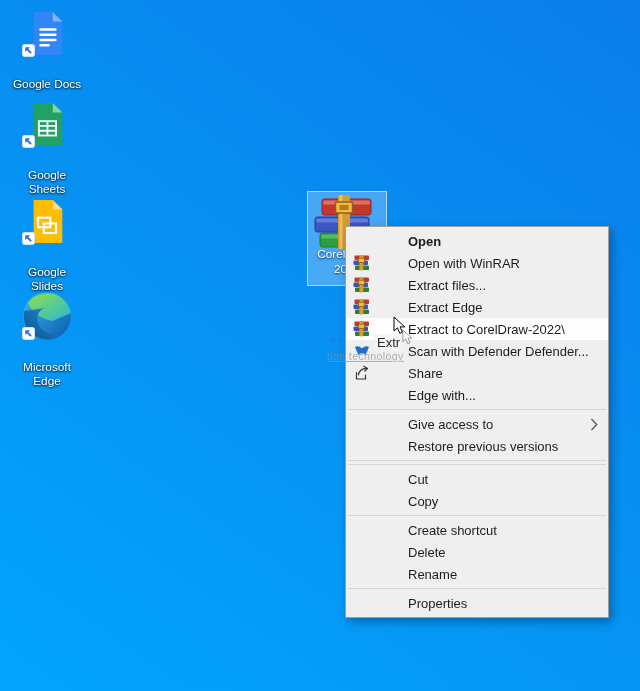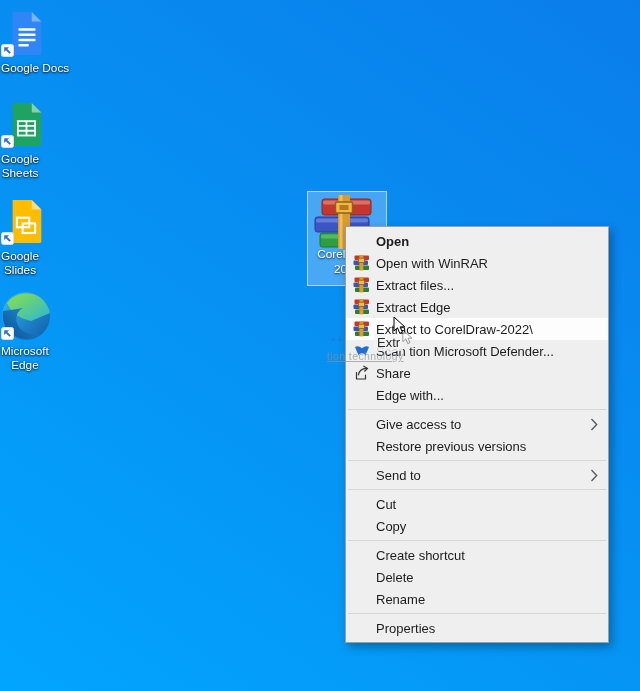--- a/index.html
+++ b/index.html
@@ -8,21 +8,21 @@
     font-family:"Liberation Sans","DejaVu Sans",sans-serif;
     -webkit-font-smoothing:antialiased;
   }
   .desktop{
     position:absolute;inset:0;
     background:linear-gradient(215deg,#0a7deb 0%,#0790f2 48%,#02a5fe 100%);
   }
   
   .dicon{
     position:absolute;width:92px;display:flex;flex-direction:column;
-    align-items:flex-start;gap:3px;z-index:2;cursor:default;
+    align-items:center;gap:19px;z-index:2;cursor:default;
   }
   .dicon .art{position:relative;width:50px;height:50px;display:flex;align-items:flex-end;justify-content:center;}
   .dicon .badge{position:absolute;left:0;bottom:1px;line-height:0;}
   .dicon .dlabel{
     color:#fff;font-size:11.8px;line-height:1.22;text-align:center;
     text-shadow:0 1px 2px rgba(0,0,0,.85),0 0 3px rgba(0,0,0,.45);
   }
   .di-google-docs{left:1px;top:8px;}
   .di-google-sheets{left:1px;top:99px;}
   .di-google-slides{left:1px;top:196px;}
@@ -49,21 +49,21 @@
     background:#efefef;border:1px solid #9e9e9e;box-sizing:border-box;
     padding:3px 0;box-shadow:3px 4px 9px rgba(0,0,0,.32);
   }
   .menu-item{
     display:flex;align-items:center;height:22px;padding:0 10px 0 7px;
     font-size:13px;color:#1c1c1c;white-space:nowrap;
   }
   .menu-item.bold .mi-label{font-weight:bold;}
   .menu-item.highlighted{background:#fdfdfd;}
   .mi-icon{width:17px;height:16px;margin-right:6px;flex:none;display:flex;align-items:center;justify-content:center;line-height:0;}
-  .mi-label{flex:1;overflow:hidden;}
+  .mi-label{flex:1;overflow:hidden;margin-left:32px;}
   .mi-chevron{flex:none;margin-left:6px;line-height:0;}
   .menu-sep{height:1px;background:#d6d6d6;margin:3px 2px;}
   
   .ghost-extr{
     position:absolute;left:374px;top:334px;z-index:20;padding:1px 3px;
     background:rgba(243,243,243,.82);color:#2a2a2a;font-size:13px;
     filter:blur(.3px);
   }
   .watermark{
     position:absolute;left:327px;top:350px;z-index:21;
@@ -252,21 +252,21 @@
           </svg>
         </span>
         <span class="mi-label">Extract to CorelDraw-2022\</span>
       </div>
       <div class="menu-item">
         <span class="mi-icon">
           <svg width="16" height="16" viewBox="0 0 16 16">
             <path d="M1 4 C3 2.6 5.5 3 8 5.3 C10.5 3 13 2.6 15 4 L11.4 12.6 C10 9.6 6 9.6 4.6 12.6 Z" fill="#1e6fd0"></path>
           </svg>
         </span>
-        <span class="mi-label">Scan tion Microsoft Defender...</span>
+        <span class="mi-label">Scan with Defender Defender...</span>
       </div>
       <div class="menu-item">
         <span class="mi-icon">
           <svg width="16" height="16" viewBox="0 0 16 16" fill="none" stroke="#333" stroke-width="1.2" stroke-linejoin="round" stroke-linecap="round">
             <path d="M2.5 7.5 V14 H11.5 V10"></path>
             <path d="M4.5 9.8 C5 5.8 8.5 3.6 12.6 3.4"></path>
             <path d="M9.8 1.2 L13.6 3.4 L10.6 6.2"></path>
           </svg>
         </span>
         <span class="mi-label">Share</span>
@@ -281,27 +281,20 @@
         <span class="mi-label">Give access to</span>
         <span class="mi-chevron"><svg width="8" height="13" viewBox="0 0 8 13" fill="none" stroke="#555" stroke-width="1.3">
             <path d="M1.5 1 L6.7 6.5 L1.5 12"></path>
           </svg></span>
       </div>
       <div class="menu-item">
         <span class="mi-icon"></span>
         <span class="mi-label">Restore previous versions</span>
       </div>
       <div class="menu-sep"></div>
-      <div class="menu-item">
-        <span class="mi-icon"></span>
-        <span class="mi-label">Send to</span>
-        <span class="mi-chevron"><svg width="8" height="13" viewBox="0 0 8 13" fill="none" stroke="#555" stroke-width="1.3">
-            <path d="M1.5 1 L6.7 6.5 L1.5 12"></path>
-          </svg></span>
-      </div>
       <div class="menu-sep"></div>
       <div class="menu-item">
         <span class="mi-icon"></span>
         <span class="mi-label">Cut</span>
       </div>
       <div class="menu-item">
         <span class="mi-icon"></span>
         <span class="mi-label">Copy</span>
       </div>
       <div class="menu-sep"></div>

